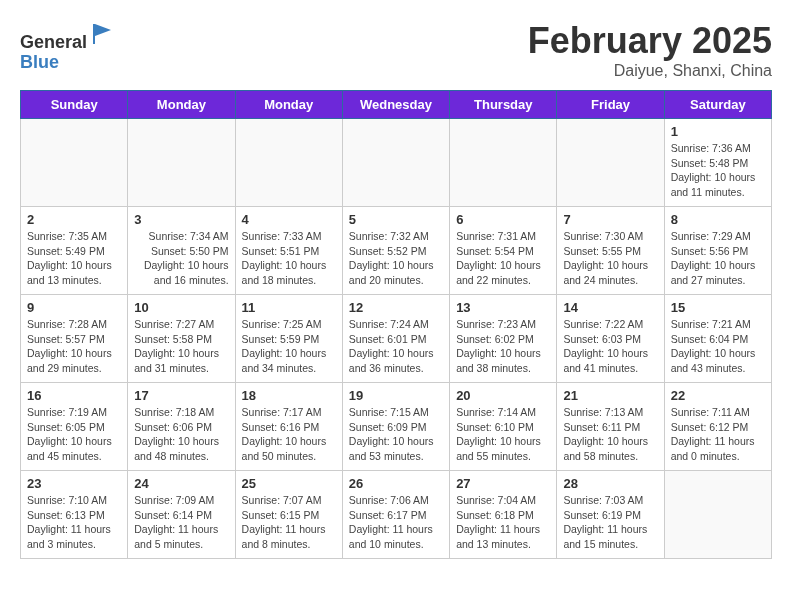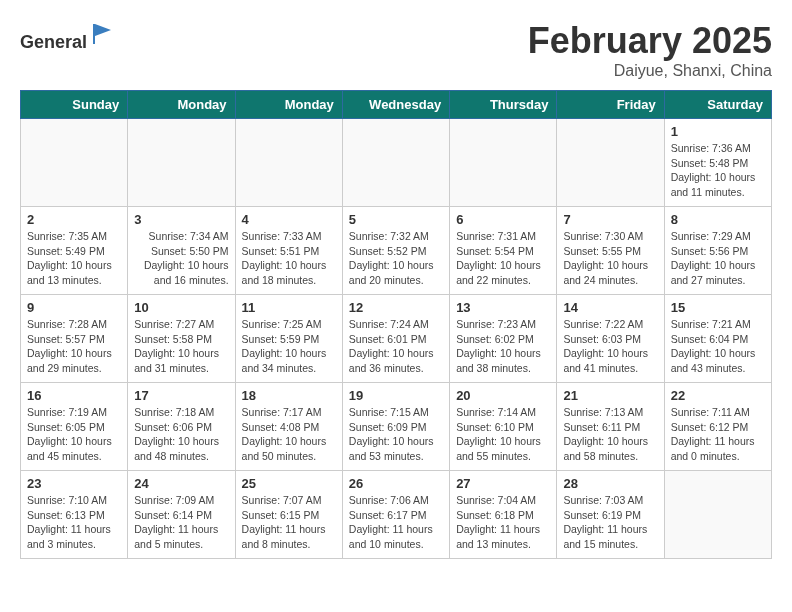--- a/index.html
+++ b/index.html
@@ -43,23 +43,23 @@
     .subtitle {
       font-size: 16px;
       color: #555;
     }
     .calendar {
       width: 100%;
       border-collapse: collapse;
       border: 1px solid #ccc;
     }
     .calendar th {
-      background-color: #0f766e;
+      background-color: #6d28d9;
       color: #fff;
-      text-align: right;
+      text-align: center;
       padding: 6px 8px;
       font-size: 13px;
       border: 1px solid #2d6aa0;
     }
     .calendar td {
       width: calc(100% / 7);
       vertical-align: top;
       padding: 5px 6px;
       border: 1px solid #ccc;
       background: #fff;
@@ -86,20 +86,23 @@
 </head>
 <body>
 
 <div class="header">
   <div class="logo">
     <div>
       <div class="logo-text">
         <span class="logo-general">General</span><svg class="logo-icon" viewBox="0 0 28 28">
             <polygon points="4,4 4,24 6,24 6,16 22,10 6,4" fill="#3a7ebf"></polygon>
           </svg>
+      </div>
+      <div class="logo-text">
+        <span class="logo-blue">Blue</span>
       </div>
     </div>
   </div>
   <div class="title-block">
     <div class="month-title">February 2025</div>
     <div class="subtitle">Daiyue, Shanxi, China</div>
   </div>
 </div>
 
 <table class="calendar">
@@ -243,21 +246,21 @@
         <td>
           <span class="day-number">17</span>
           <div class="day-info" style="white-space: pre-line;">Sunrise: 7:18 AM
 Sunset: 6:06 PM
 Daylight: 10 hours
 and 48 minutes.</div>
         </td>
         <td>
           <span class="day-number">18</span>
           <div class="day-info" style="white-space: pre-line;">Sunrise: 7:17 AM
-Sunset: 4:08 PM
+Sunset: 6:16 PM
 Daylight: 10 hours
 and 50 minutes.</div>
         </td>
         <td>
           <span class="day-number">19</span>
           <div class="day-info" style="white-space: pre-line;">Sunrise: 7:15 AM
 Sunset: 6:09 PM
 Daylight: 10 hours
 and 53 minutes.</div>
         </td>

